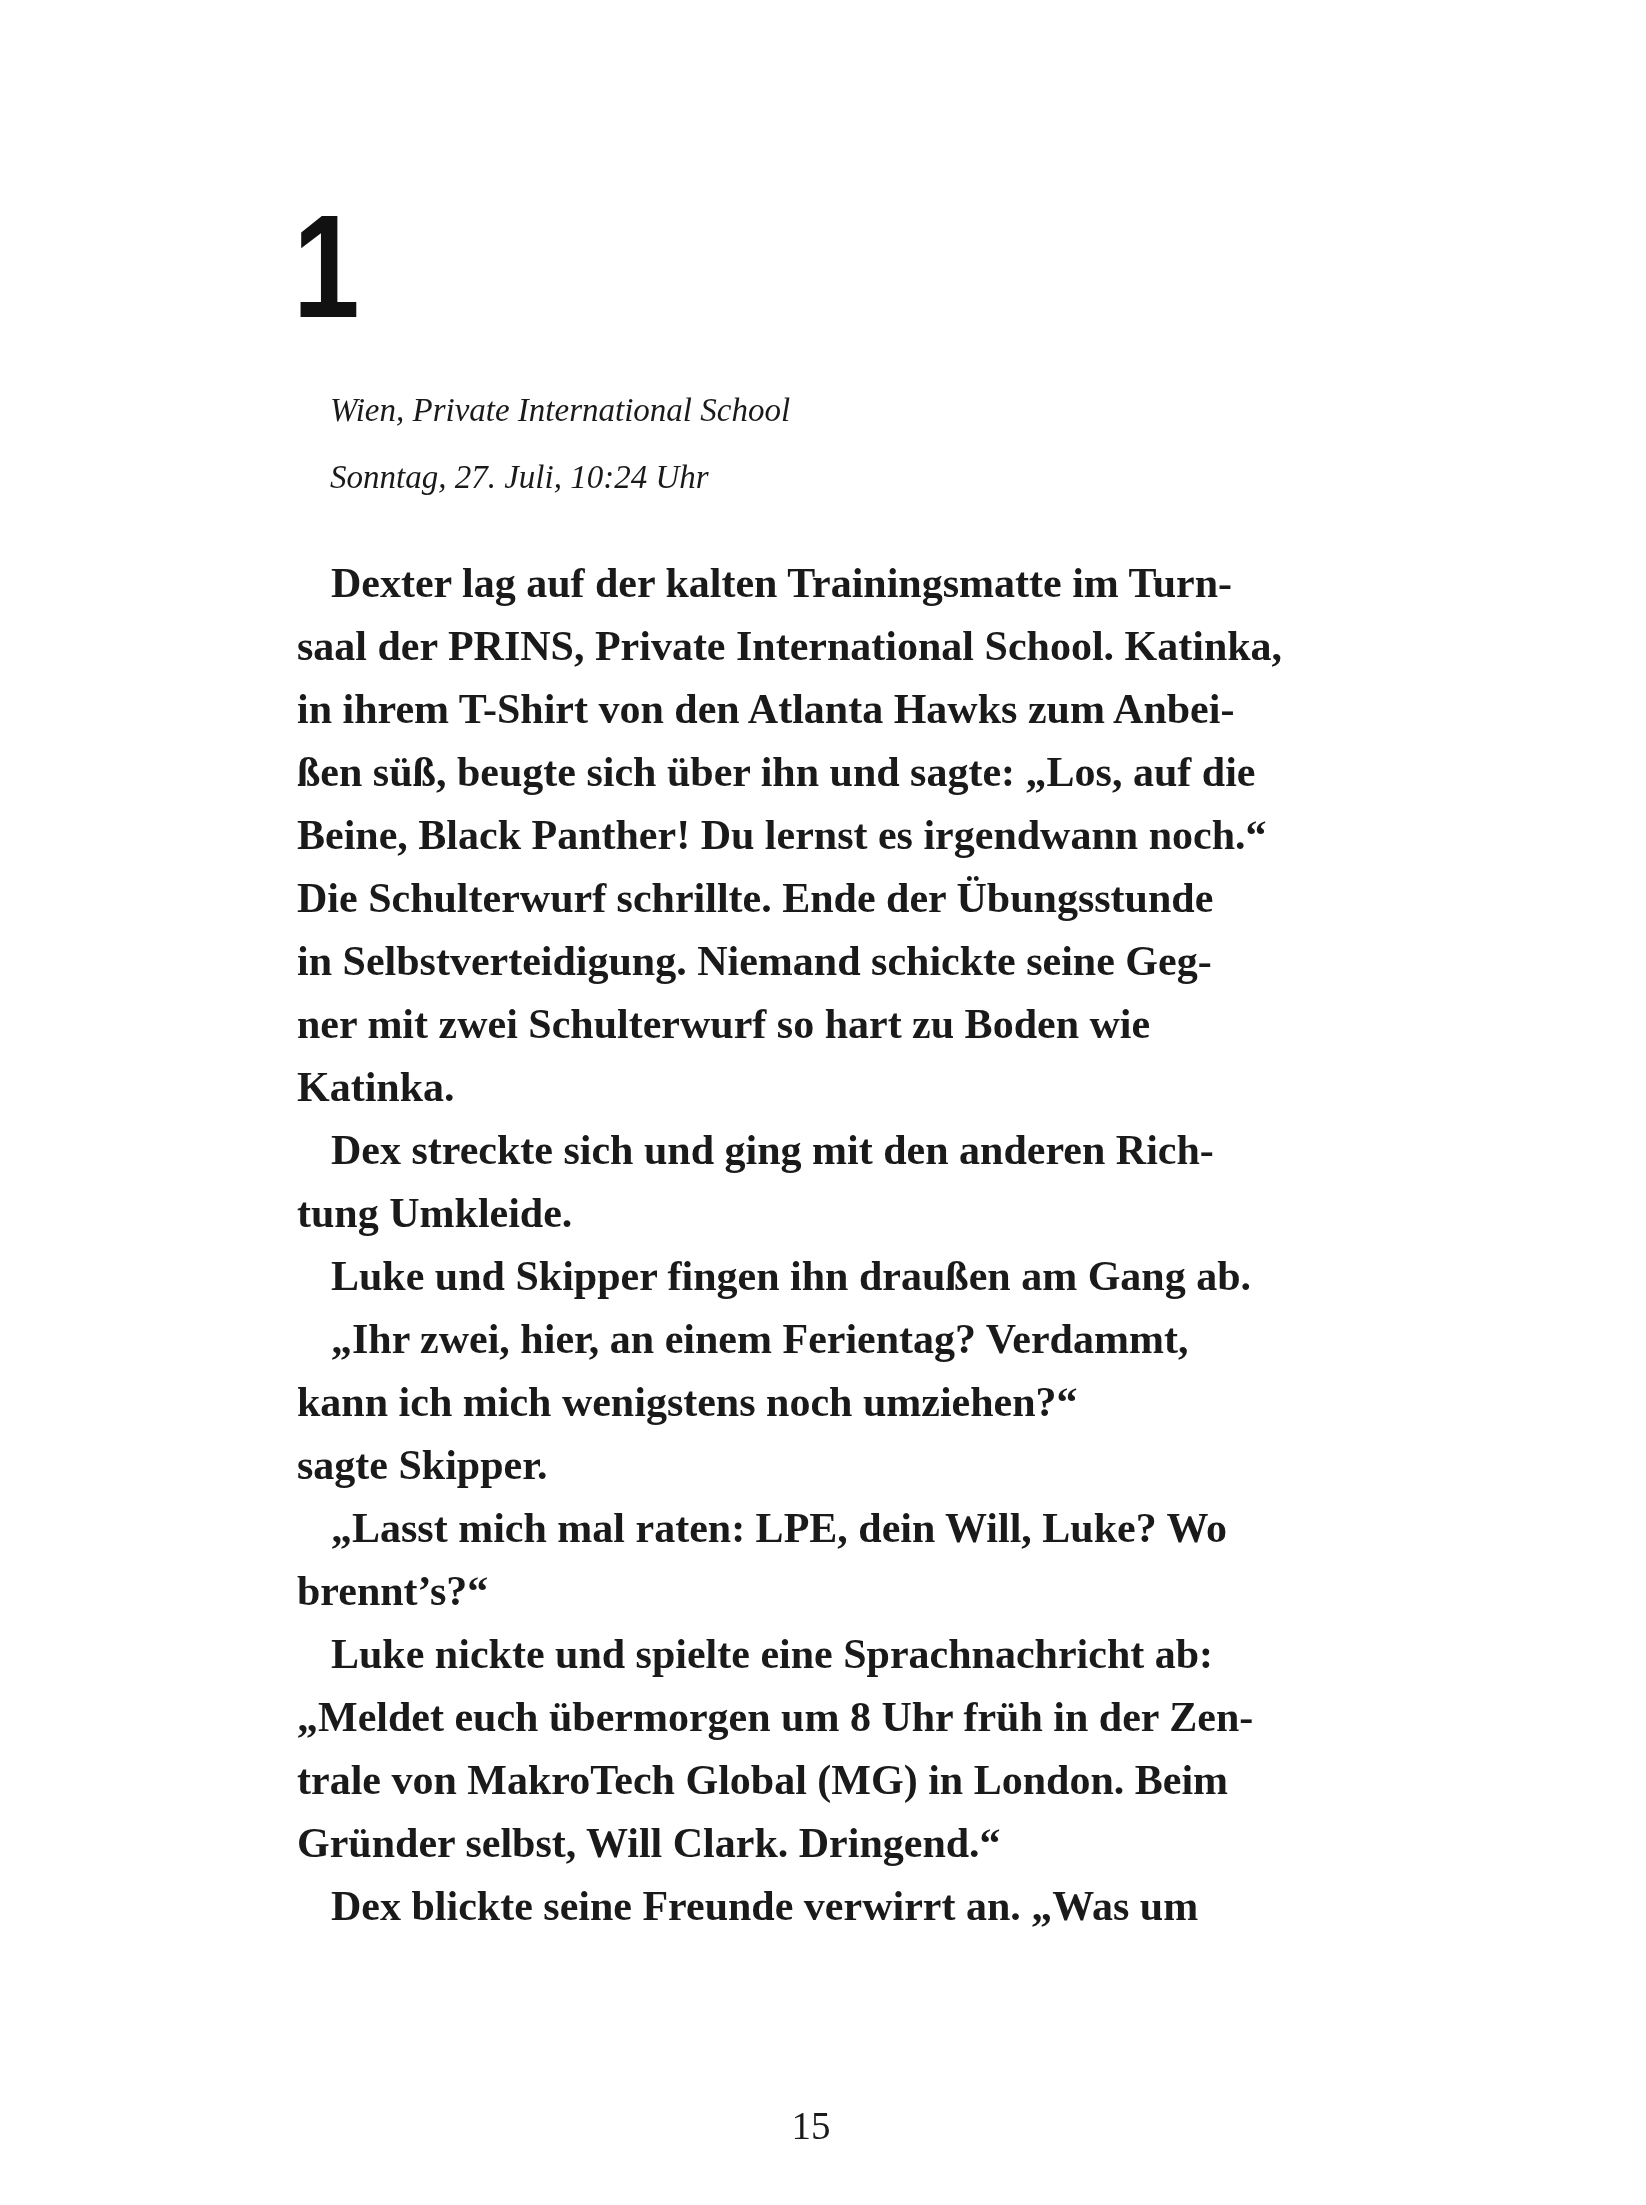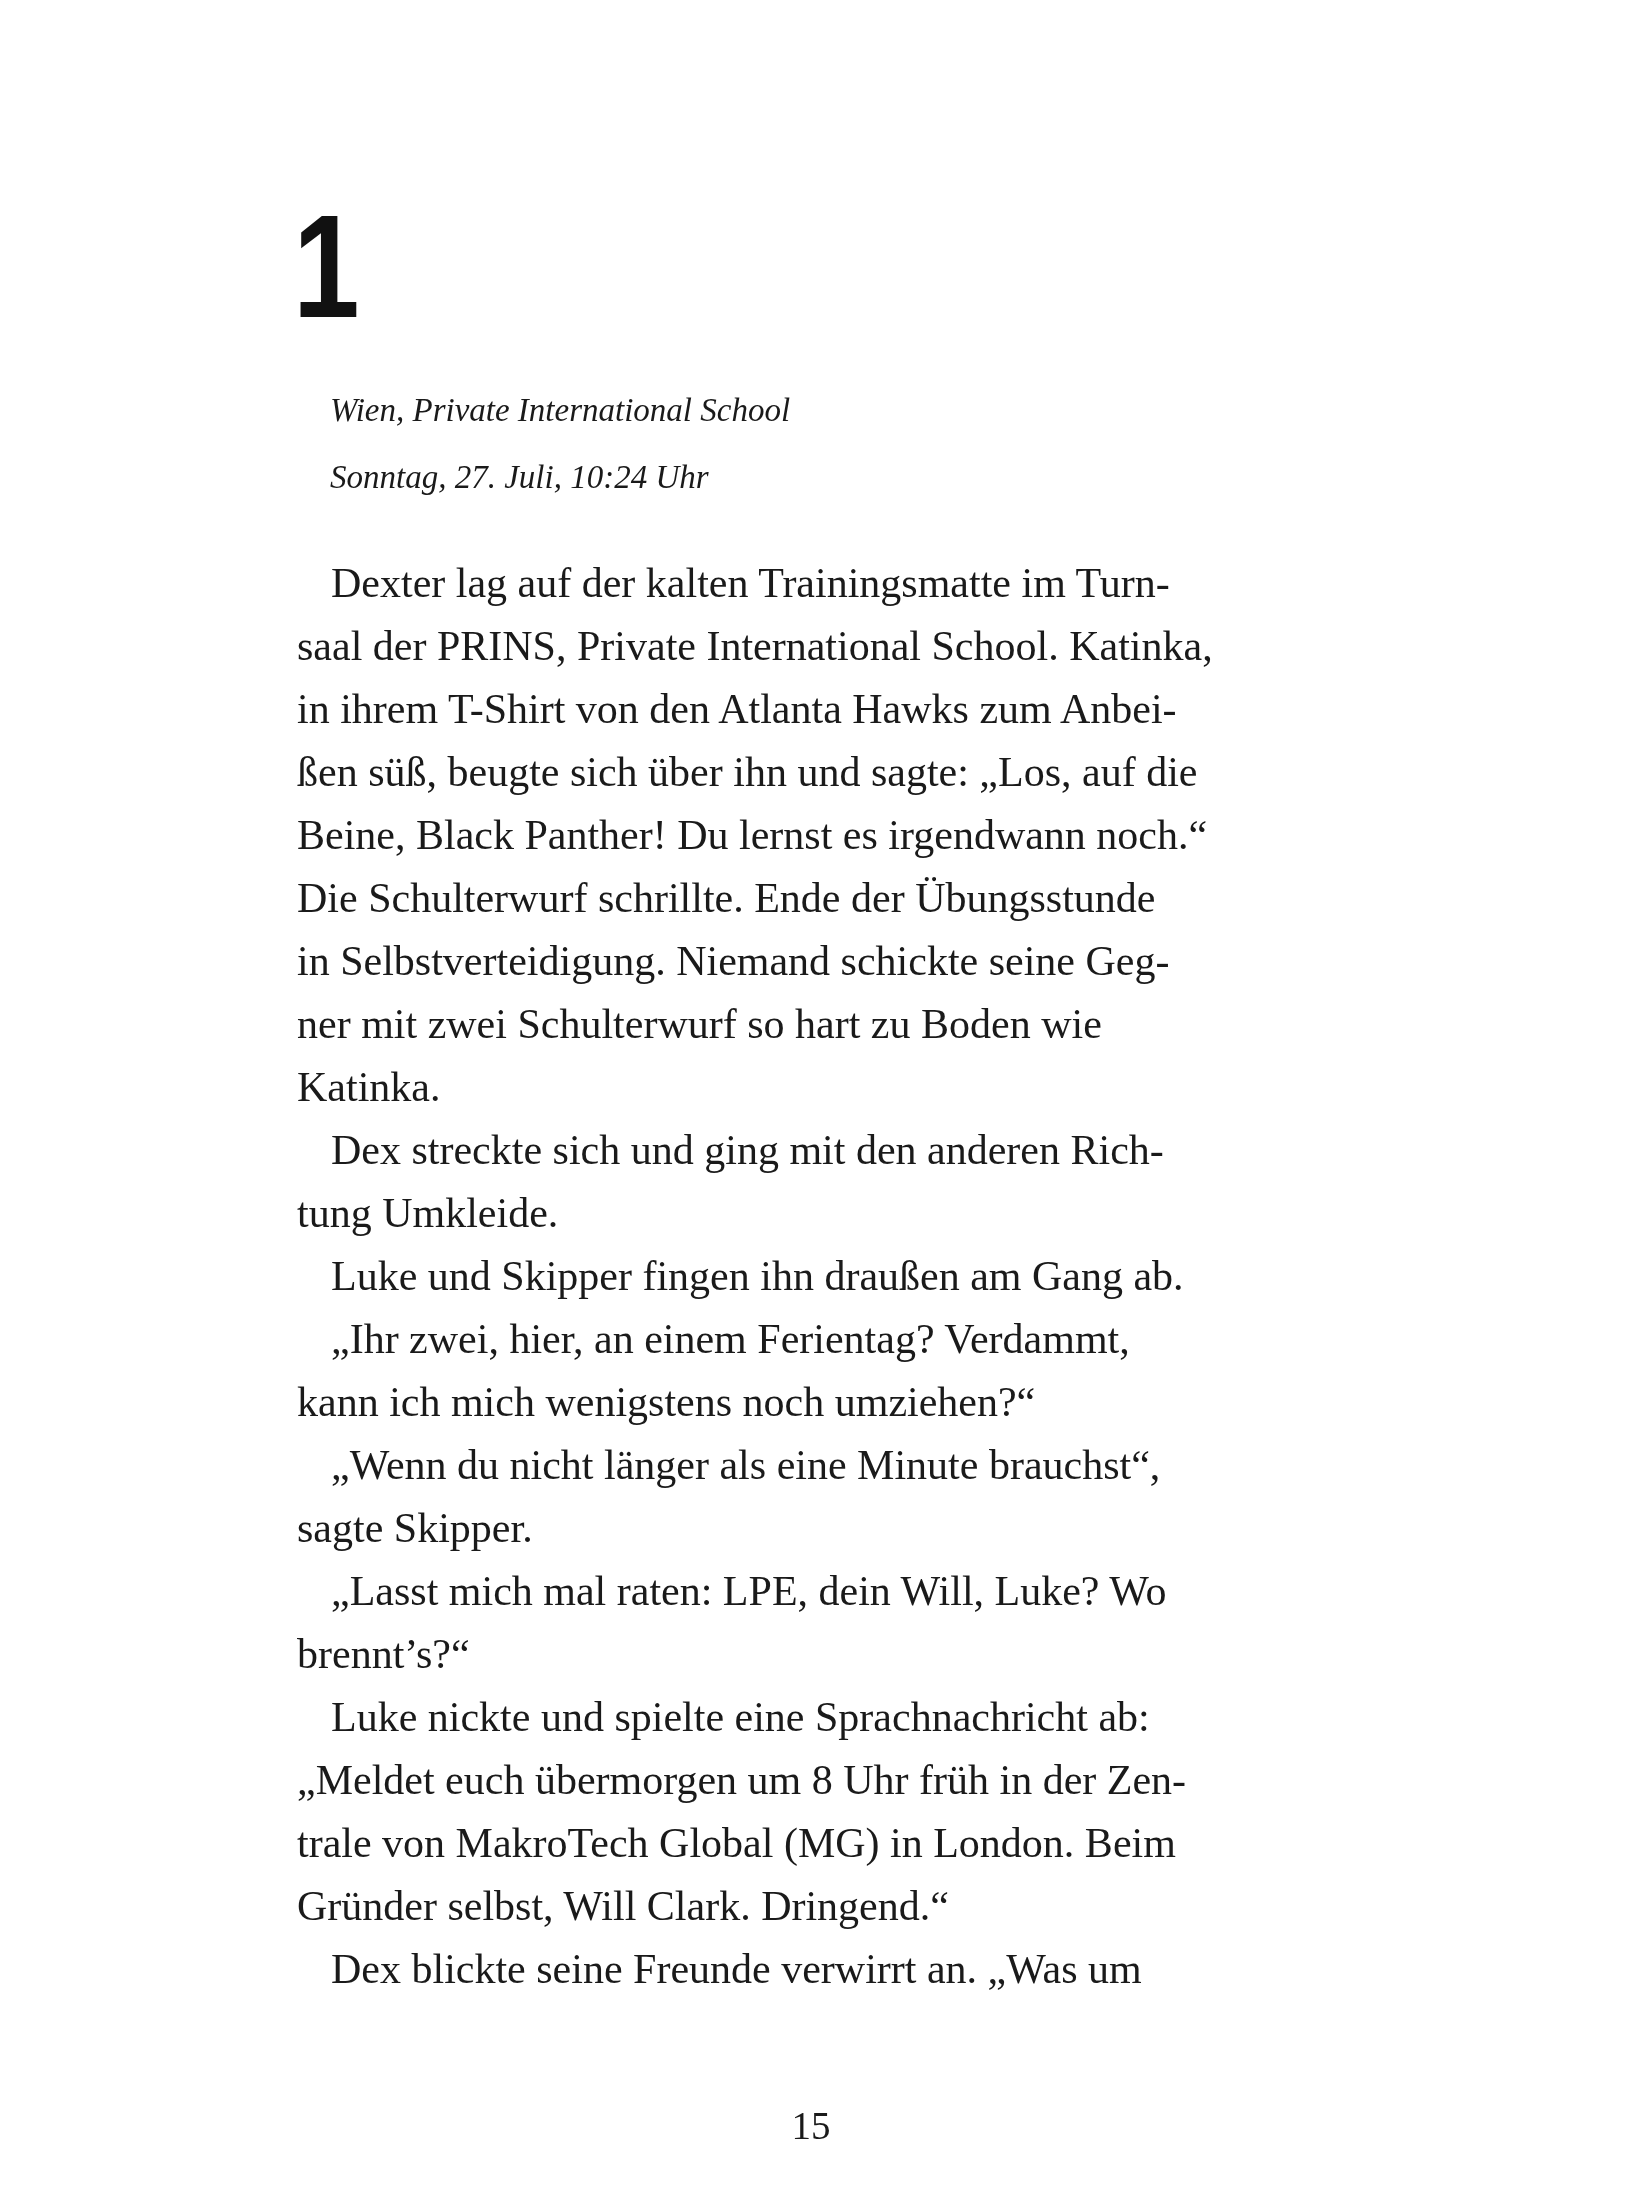--- a/index.html
+++ b/index.html
@@ -41,20 +41,21 @@
     line-height: 67px;
     white-space: nowrap;
   }
   .body-text {
     position: absolute;
     left: 297px;
     top: 552px;
     width: 1085px;
     font-size: 42px;
     line-height: 63px;
+    font-weight: bold;
   }
   .paragraph .line {
     white-space: nowrap;
   }
   .paragraph .line.first {
     text-indent: 34px;
   }
   .page-number {
     position: absolute;
     left: 297px;
@@ -94,21 +95,20 @@
         <div class="line">tung Umkleide.</div>
       </div>
       <div class="paragraph">
         <div class="line first">Luke und Skipper fingen ihn draußen am Gang ab.</div>
       </div>
       <div class="paragraph">
         <div class="line first">„Ihr zwei, hier, an einem Ferientag? Verdammt,</div>
         <div class="line">kann ich mich wenigstens noch umziehen?“</div>
       </div>
       <div class="paragraph">
-        <div class="line first">„Wenn du nicht länger als eine Minute brauchst“,</div>
         <div class="line">sagte Skipper.</div>
       </div>
       <div class="paragraph">
         <div class="line first">„Lasst mich mal raten: LPE, dein Will, Luke? Wo</div>
         <div class="line">brennt’s?“</div>
       </div>
       <div class="paragraph">
         <div class="line first">Luke nickte und spielte eine Sprachnachricht ab:</div>
         <div class="line">„Meldet euch übermorgen um 8 Uhr früh in der Zen-</div>
         <div class="line">trale von MakroTech Global (MG) in London. Beim</div>

